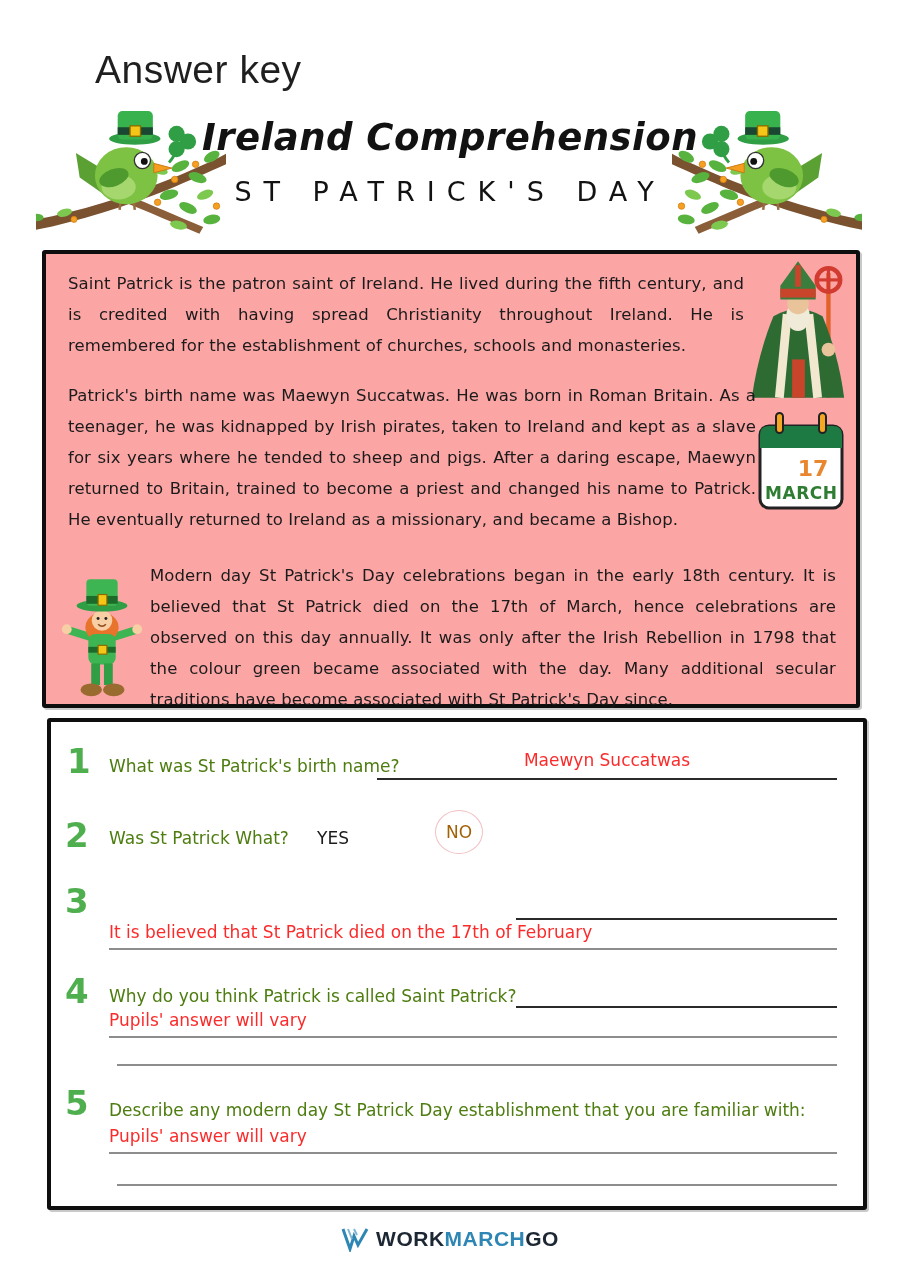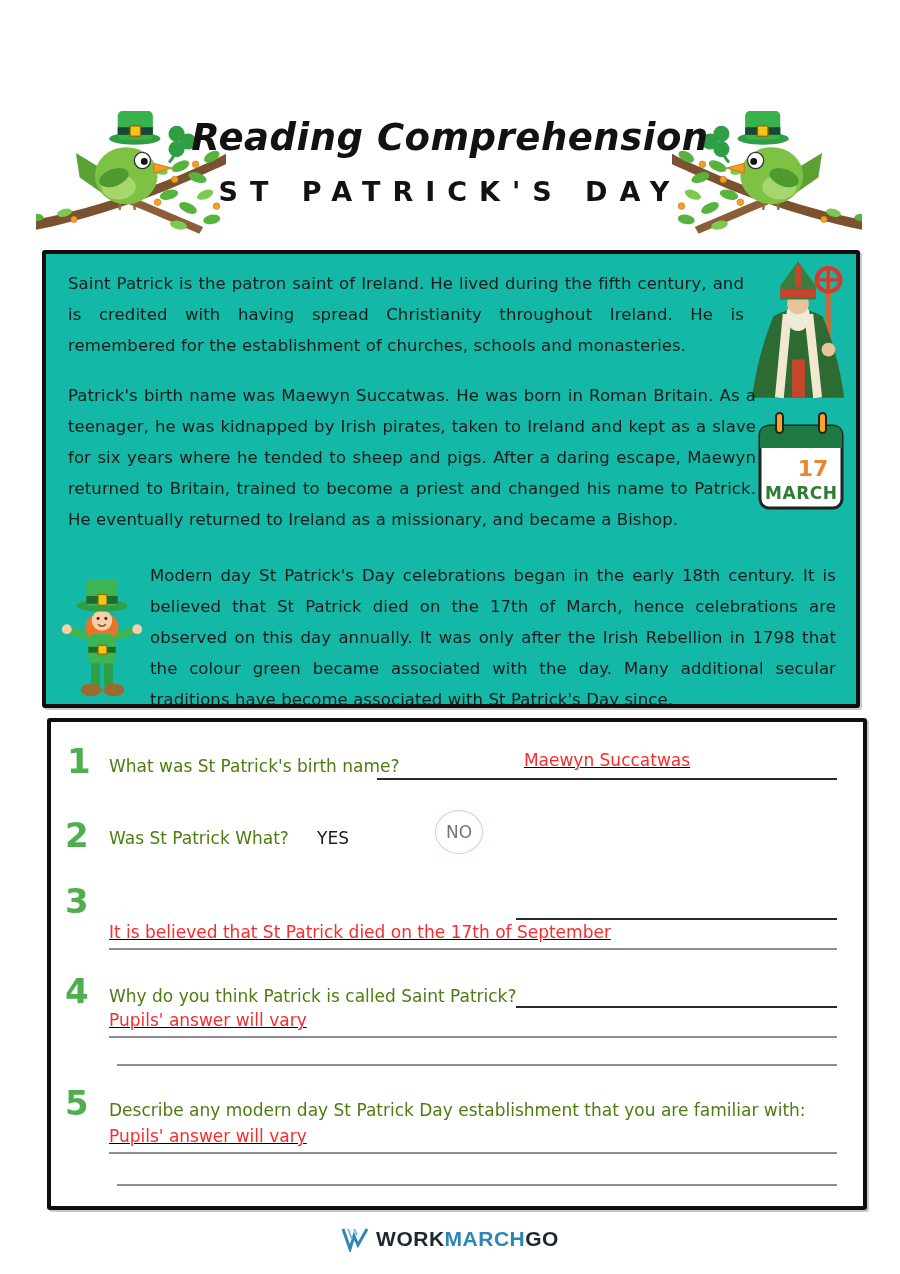--- a/index.html
+++ b/index.html
@@ -16,27 +16,27 @@
   .bird { position:absolute; top:102px; width:190px; height:136px; }
   .bird-left  { left:36px; }
   .bird-right { left:672px; }
   .rc-title {
     position:absolute; left:0; width:100%; top:116px; text-align:center;
     font-size:37px; font-weight:bold; font-style:italic; color:#121212;
     letter-spacing:0.5px;
   }
   .rc-subtitle {
     position:absolute; left:0; width:100%; top:176px; text-align:center;
-    font-size:27px; font-weight:bold; color:#121212; letter-spacing:12px;
+    font-size:27px; font-weight:normal; color:#121212; letter-spacing:12px;
   }
   
   .passage-box {
     position:absolute; left:42px; top:250px; width:818px; height:458px;
     border:4px solid #0e0e0e; border-radius:3px; box-sizing:border-box;
-    background:#14b8a6; box-shadow:2px 2px 0 #c9c9c9;
+    background:#fca5a5; box-shadow:2px 2px 0 #c9c9c9;
   }
   .passage-box p {
     position:absolute; margin:0; font-size:16.5px; line-height:31px;
     text-align:justify; color:#1b1b1b; letter-spacing:0.1px;
   }
   .para-1 { left:22px; top:14px;  width:676px; }
   .para-2 { left:22px; top:126px; width:688px; }
   .para-3 { left:104px; top:306px; width:686px; }
   .st-patrick  { position:absolute; right:4px;  top:4px;   width:108px; height:142px; }
   .calendar    { position:absolute; right:10px; top:156px; width:90px;  height:102px; }
@@ -48,44 +48,45 @@
     background:#fff; box-shadow:2px 2px 0 #c9c9c9;
   }
   .q-num {
     position:absolute; font-size:34px; font-weight:bold;
     color:var(--number-green, #4fae4d); line-height:1;
   }
   .q-text { position:absolute; font-size:17px; color:#4d7c0f; white-space:nowrap; }
   .ans-red { color:var(--answer-red, #fb2b2b); font-size:17px; white-space:nowrap; }
   .line-dark { border-bottom:2px solid #2a2a2a; }
   .line-gray { border-bottom:2px solid #8d8d8d; }
-  .ans-slot  { position:absolute; box-sizing:border-box;text-decoration:underline; }
+  .ans-slot  { position:absolute; box-sizing:border-box; }
   .ans-center { text-align:center; }
   .yes-opt { position:absolute; font-size:17px; color:#1b1b1b; }
   .no-circle {
     position:absolute; width:48px; height:44px; border:1.5px solid #f2c0c4;
     border-radius:50%; display:flex; align-items:center; justify-content:center;
-    font-size:17px; color:#737373; box-sizing:border-box;
+    font-size:17px; color:#a16207; box-sizing:border-box;
   }
   
   .footer {
     position:absolute; left:0; width:100%; top:1226px;
     display:flex; align-items:center; justify-content:center; gap:7px;
   }
   .footer .logo-text {
     font-family:"Liberation Sans", sans-serif; font-size:21px; font-weight:bold;
     letter-spacing:0.5px; color:var(--logo-dark, #1c2733); white-space:nowrap;
   }
   .footer .logo-text .blue { color:var(--logo-blue, #2e86b5); }
 </style>
 </head>
 <body>
 
 <div class="page">
 
+  <div class="answer-key">Answer key</div>
 
   <svg class="bird bird-left" viewBox="0 0 200 140">
     <g id="bird-group">
       <path d="M0,122 C45,114 95,98 140,80 C165,70 185,61 200,53 L200,64 C182,72 160,82 138,91 C95,108 45,124 0,133 Z" fill="#7a5230"></path>
       <path d="M95,96 C120,106 150,119 176,130 L172,137 C148,127 118,114 93,104 Z" fill="#8a5e38"></path>
       <g fill="#57b33e">
         <ellipse cx="152" cy="66" rx="10" ry="5" transform="rotate(-25 152 66)"></ellipse>
         <ellipse cx="170" cy="78" rx="10" ry="5" transform="rotate(20 170 78)"></ellipse>
         <ellipse cx="140" cy="96" rx="10" ry="5" transform="rotate(-15 140 96)"></ellipse>
         <ellipse cx="185" cy="56" rx="9" ry="5" transform="rotate(-30 185 56)"></ellipse>
@@ -125,21 +126,21 @@
           <circle cx="148" cy="48" r="8.5"></circle>
         <path d="M150,44 Q146,56 140,62" stroke="#2f9e44" stroke-width="3" fill="none"></path>
       </g>
     </g>
   </svg>
 
   <svg class="bird bird-right" viewBox="0 0 200 140">
     <use href="#bird-group" transform="translate(200,0) scale(-1,1)"></use>
   </svg>
 
-  <div class="rc-title">Reading Comprehension</div>
+  <div class="rc-title">Ireland Comprehension</div>
   <div class="rc-subtitle">ST PATRICK'S DAY</div>
 
   <section class="passage-box">
     <p class="para-1">Saint Patrick is the patron saint of Ireland. He lived during the fifth century, and is credited with having spread Christianity throughout Ireland. He is remembered for the establishment of churches, schools and monasteries.</p>
 
     <svg class="st-patrick" viewBox="0 0 110 142">
       <line x1="86" y1="14" x2="86" y2="141" stroke="#e2622b" stroke-width="4.5"></line>
       <circle cx="86" cy="21" r="12" fill="none" stroke="#d23b2f" stroke-width="4.5"></circle>
       <line x1="86" y1="9" x2="86" y2="33" stroke="#d23b2f" stroke-width="3.2"></line>
       <line x1="74" y1="21" x2="98" y2="21" stroke="#d23b2f" stroke-width="3.2"></line>
@@ -205,21 +206,21 @@
     <div class="q-num" style="left:14px; top:96px;">2</div>
     <div class="q-text" style="left:58px; top:106px;">Was St Patrick What?</div>
     <div class="yes-opt" style="left:266px; top:106px;">YES</div>
     <div class="no-circle" style="left:384px; top:88px;">
       <span>NO</span>
     </div>
 
     <div class="q-num" style="left:14px; top:162px;">3</div>
     <div class="ans-slot line-dark" style="left:465px; top:172px; width:321px; height:26px;"></div>
     <div class="ans-slot line-gray" style="left:58px; top:200px; width:728px; height:28px;">
-      <span class="ans-red">It is believed that St Patrick died on the 17th of September</span>
+      <span class="ans-red">It is believed that St Patrick died on the 17th of February</span>
     </div>
 
     <div class="q-num" style="left:14px; top:252px;">4</div>
     <div class="q-text" style="left:58px; top:264px;">Why do you think Patrick is called Saint Patrick?</div>
     <div class="ans-slot line-dark" style="left:465px; top:260px; width:321px; height:26px;"></div>
     <div class="ans-slot line-gray" style="left:58px; top:288px; width:728px; height:28px;">
       <span class="ans-red">Pupils' answer will vary</span>
     </div>
     <div class="ans-slot line-gray" style="left:66px; top:330px; width:720px; height:14px;"></div>
 

